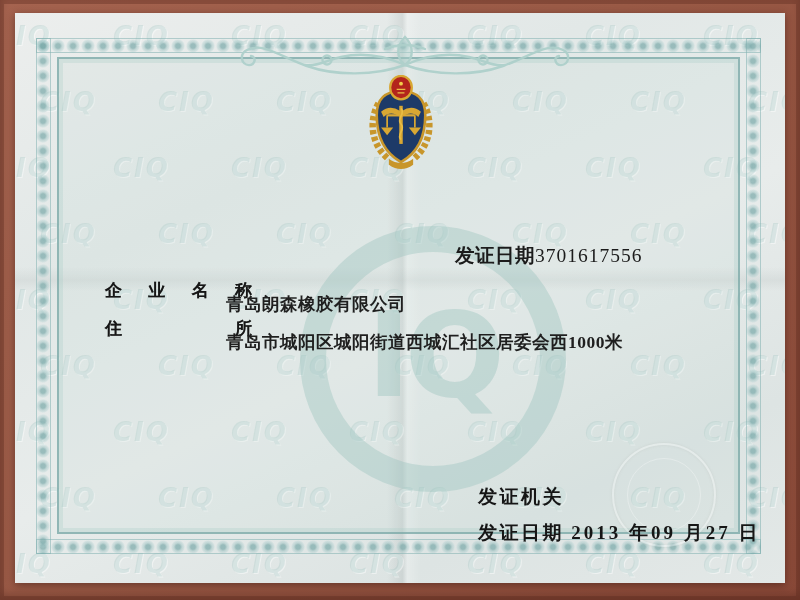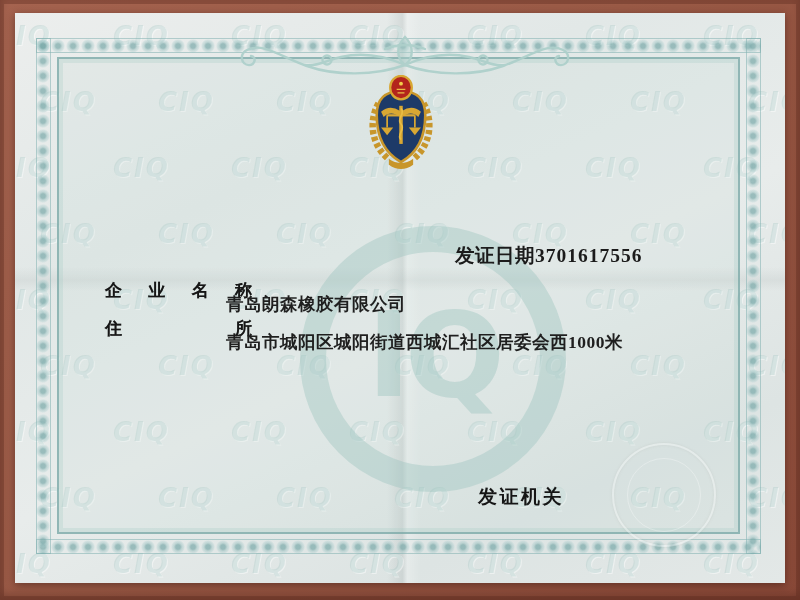--- a/index.html
+++ b/index.html
@@ -93,21 +93,21 @@
     position:absolute;left:0;top:167px;width:100%;margin:0;
     text-align:center;
     font-family:"DejaVu Sans",sans-serif;font-weight:900;
     font-size:40px;letter-spacing:7px;color:#141414;
     text-shadow:0 0 1px rgba(0,0,0,.4);
   }
   .reg-line{
     position:absolute;left:440px;top:229px;
     font-size:19.5px;font-weight:600;color:#1b1b1b;letter-spacing:.5px;
   }
-  .reg-line .num{font-weight:bold;letter-spacing:1px;}
+  .reg-line .num{font-weight:normal;letter-spacing:1px;}
   .fields{position:absolute;left:90px;top:266px;width:660px;}
   .field-row{height:29px;margin-bottom:8.5px;white-space:nowrap;}
   .field-label{
     display:inline-block;width:147px;vertical-align:top;
     font-size:17px;font-weight:bold;color:#161616;
     text-align:justify;text-align-last:justify;
     text-shadow:0 0 .5px rgba(0,0,0,.5);
   }
   .field-value{
     display:inline-block;vertical-align:top;
@@ -257,17 +257,21 @@
       </div>
       <div class="field-row">
         <span class="field-label">住 所</span><span class="field-value">青岛市城阳区城阳街道西城汇社区居委会西1000米</span>
       </div>
     </div>
 
     <div class="seal"></div>
 
     <div class="issuer">
       <div class="issuer-row">发证机关</div>
+      <div class="issuer-row">
+        <span>发证日期</span>
+        <span class="date-val">2013 年09 月27 日</span>
+      </div>
     </div>
 
 
   </div>
 </div>
 
 </body></html>

